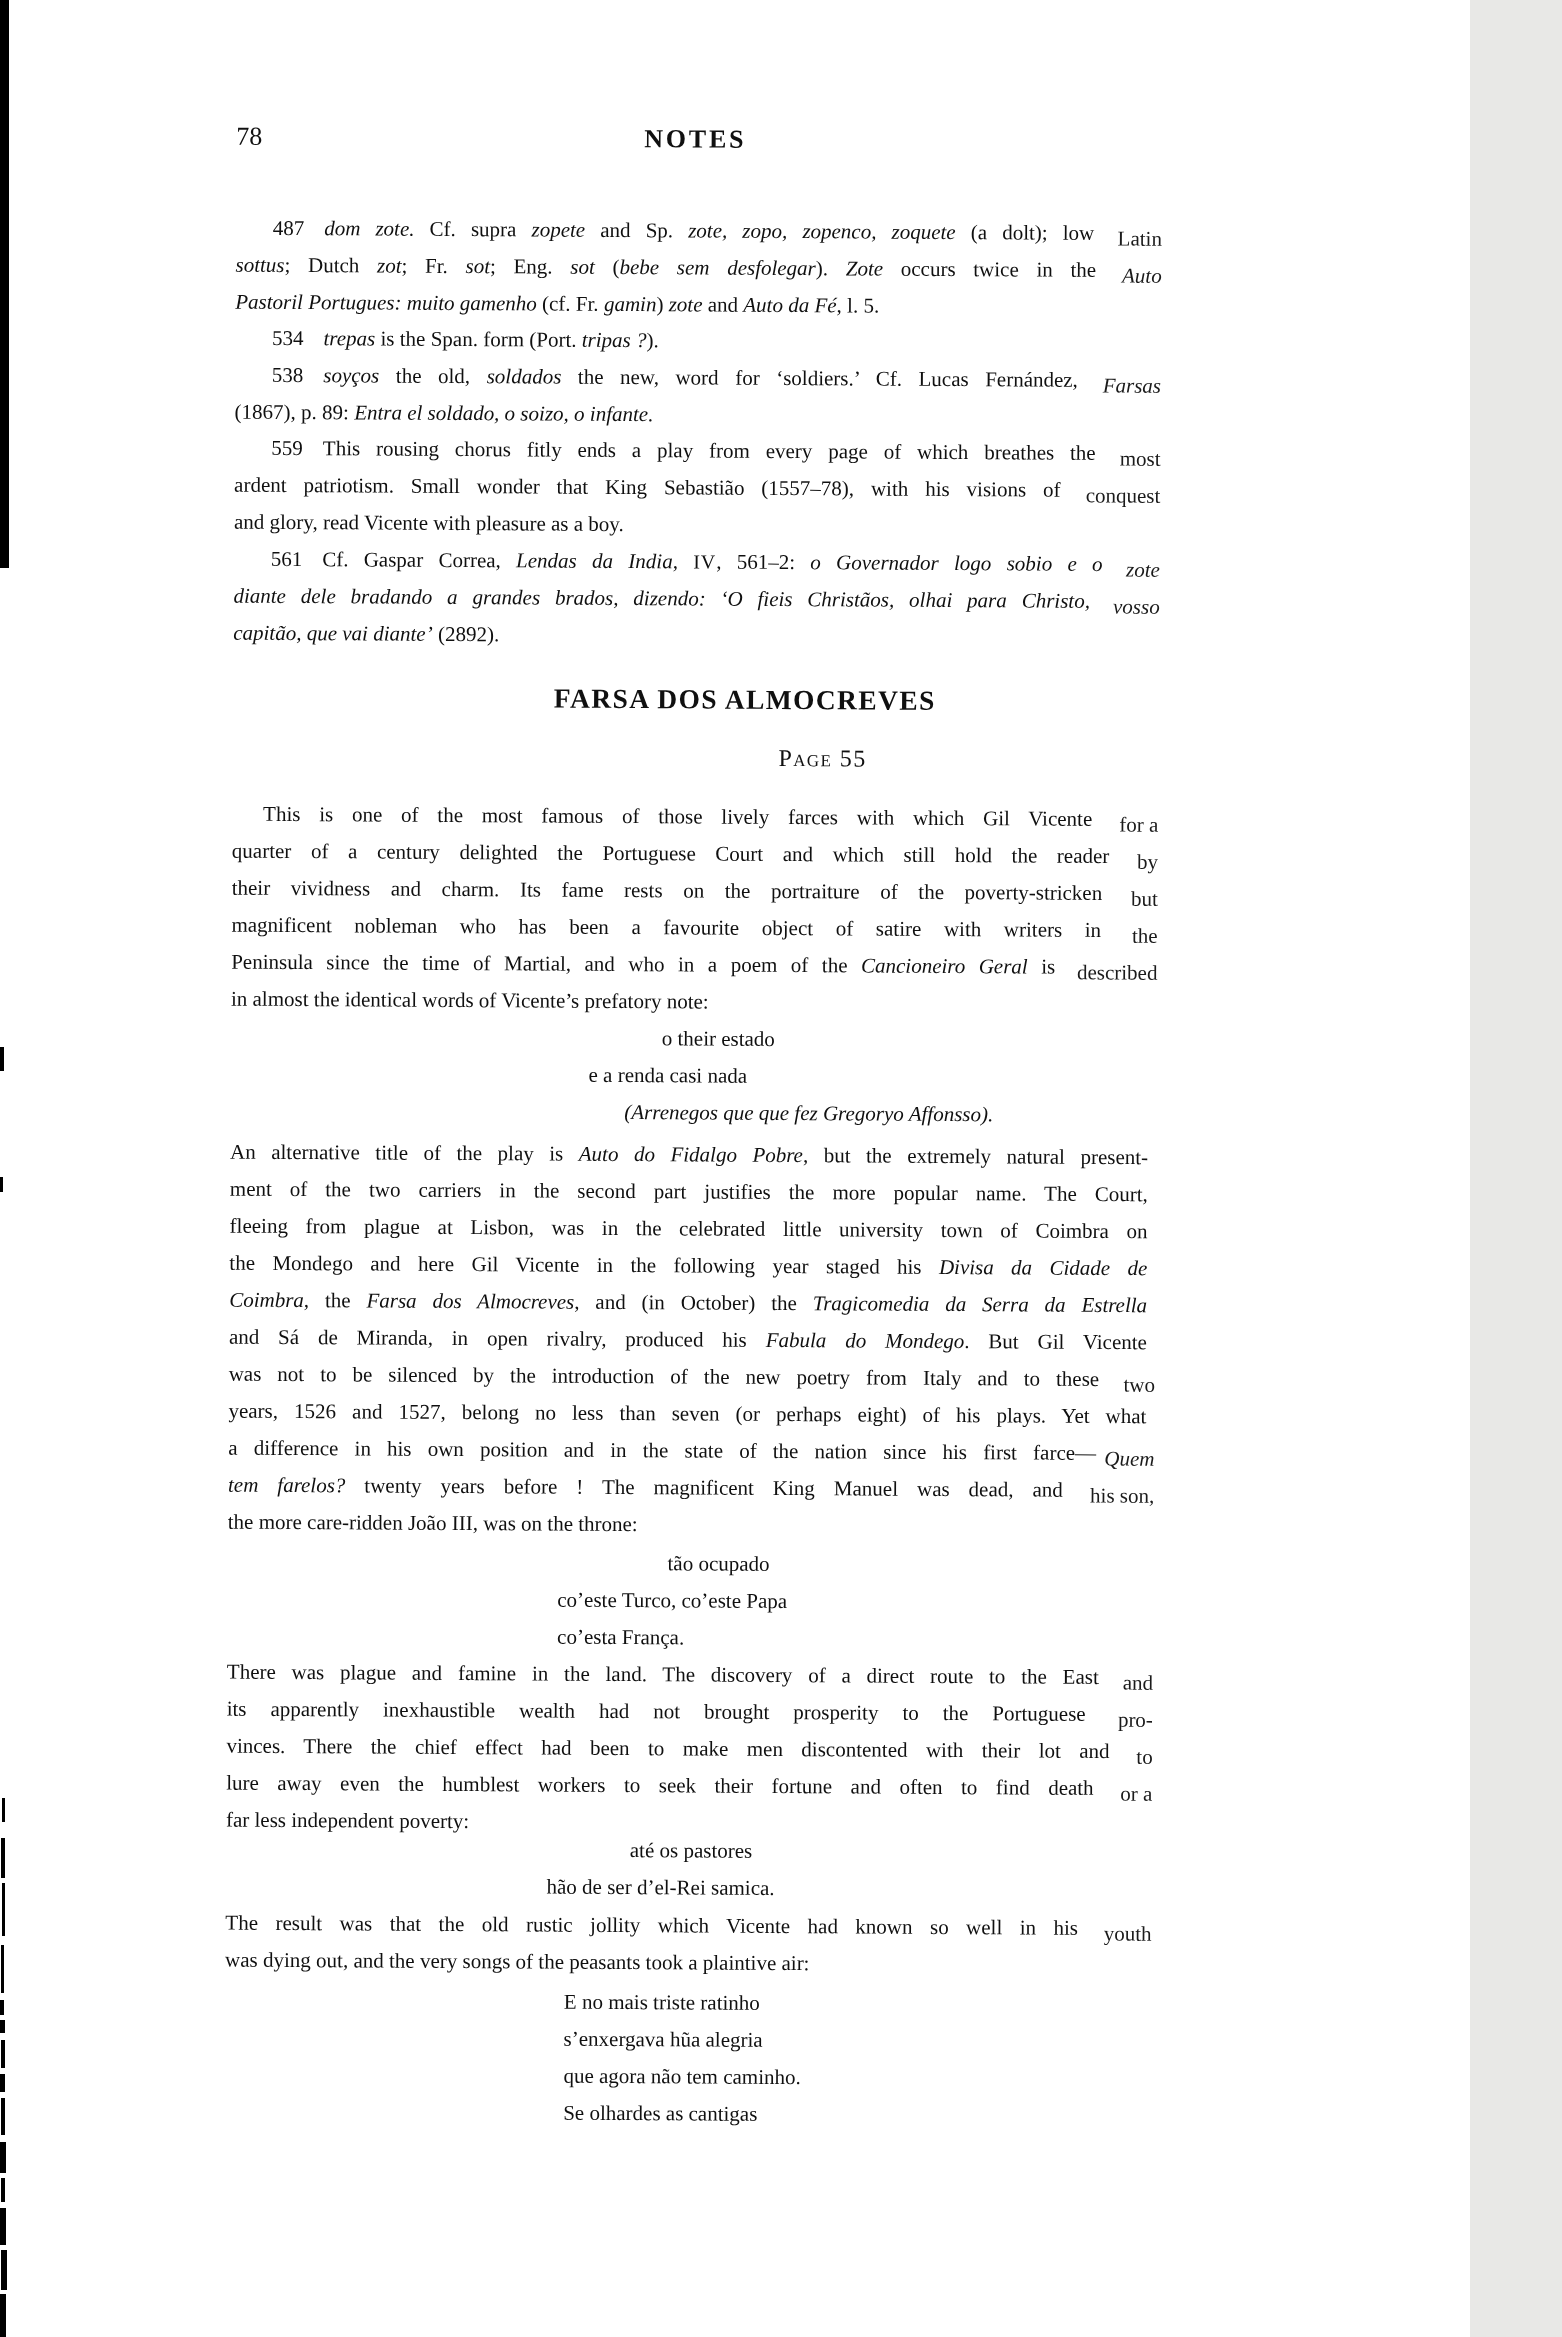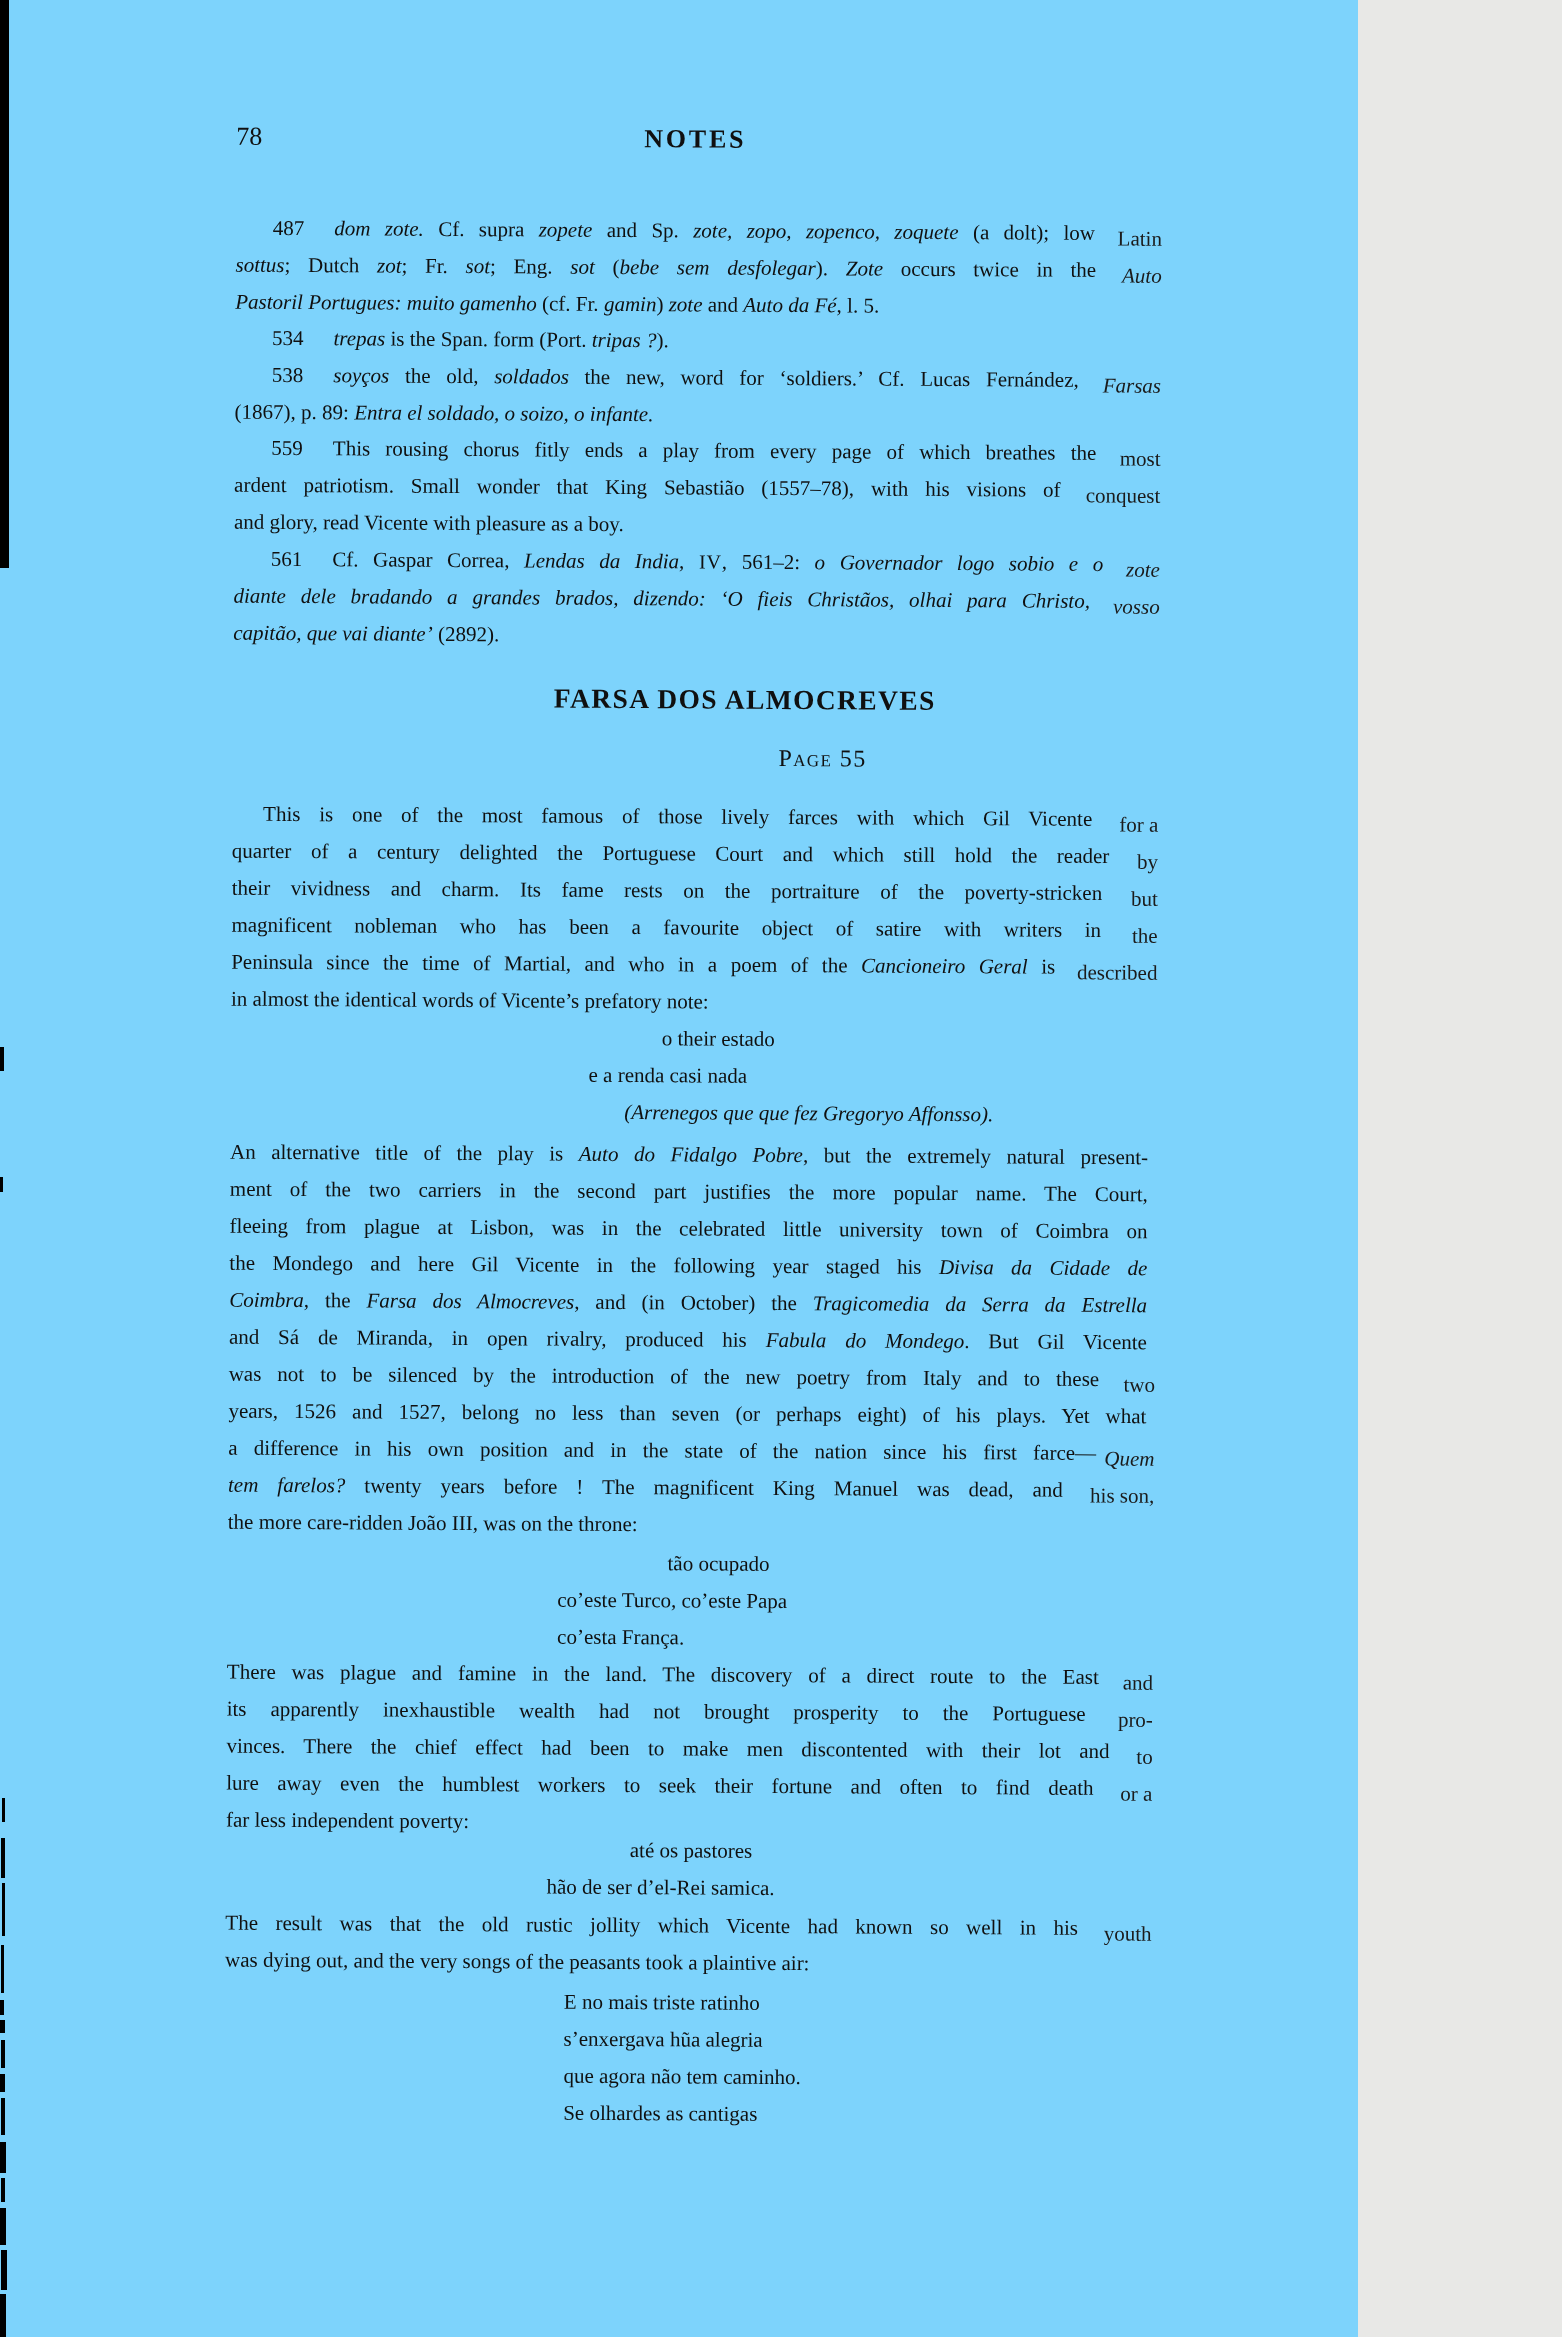--- a/index.html
+++ b/index.html
@@ -1,29 +1,29 @@
 <!DOCTYPE html>
 <html style="font-size:14.7px"><head>
 <meta charset="utf-8">
 <style>
   html,body{margin:0;padding:0;background:#e8e8e6;}
-  #page{position:relative;width:1358px;height:2337px;background:#7dd3fc;overflow:hidden;
+  #page{position:relative;width:1470px;height:2337px;background:#ffffff;overflow:hidden;
         font-family:"Liberation Serif","DejaVu Serif",serif;color:#101010;}
   #content{position:absolute;left:0;top:0;width:1563px;height:2337px;
            transform:rotate(0.35deg);transform-origin:781px 1166px;}
   .hdr{position:absolute;top:125px;font-size:26px;}
   #pgnum{left:230px;}
   #runhead{left:230px;width:918px;text-align:center;font-weight:bold;letter-spacing:2.8px;}
   .block{position:absolute;}
   .just{left:230px;width:918px;}
   .tl{height:37px;line-height:37px;font-size:21px;text-align:justify;text-align-last:justify;white-space:nowrap;}
   .tl.last{text-align-last:left;}
   .fl{position:absolute;height:37px;line-height:37px;font-size:21px;white-space:nowrap;}
   .it{font-style:italic;}
-  .num{margin-right:30px;}
+  .num{margin-right:20px;}
   .sc{font-size:20px;letter-spacing:0.9px;}
   .drift{display:inline-block;transform:translate(8.3px,5.5px);color:#1b1b1b;}
   .h1{font-size:27.5px;letter-spacing:1.4px;font-weight:bold;}
   .pgref{font-variant:small-caps;font-size:24px;letter-spacing:1.4px;}
   .mark{position:absolute;background:#000;}
 </style>
 </head>
 <body>
 
 <div id="page">

